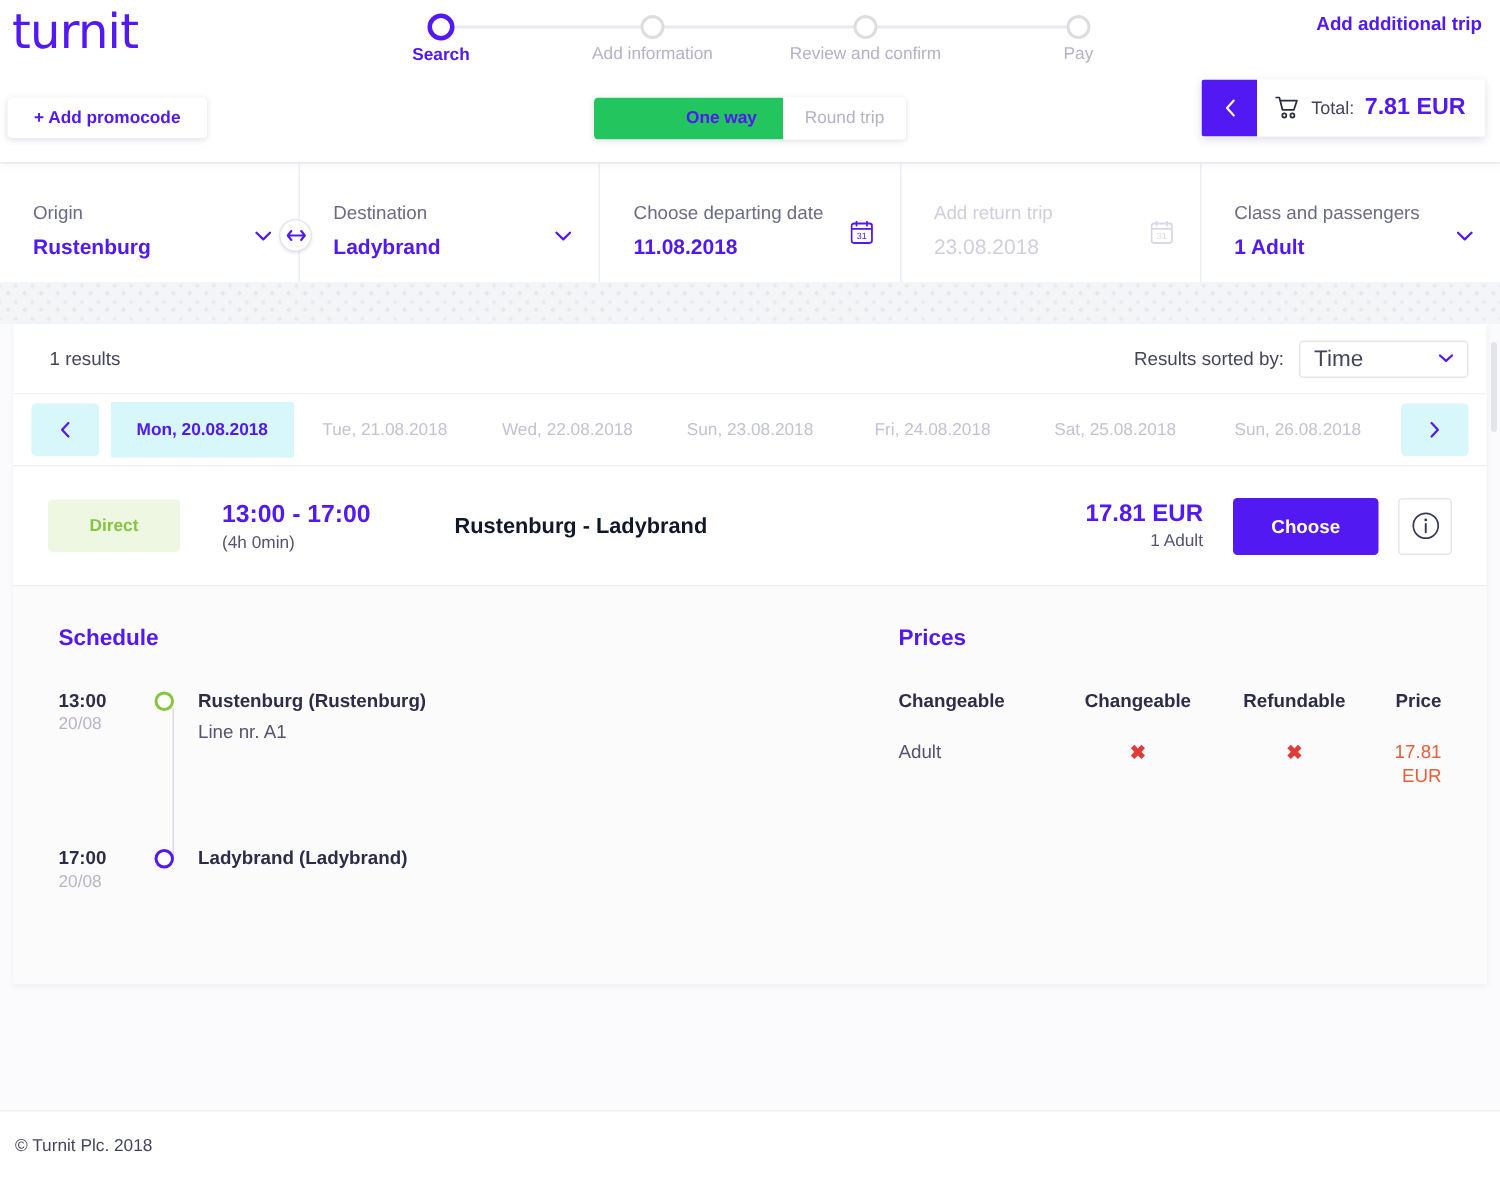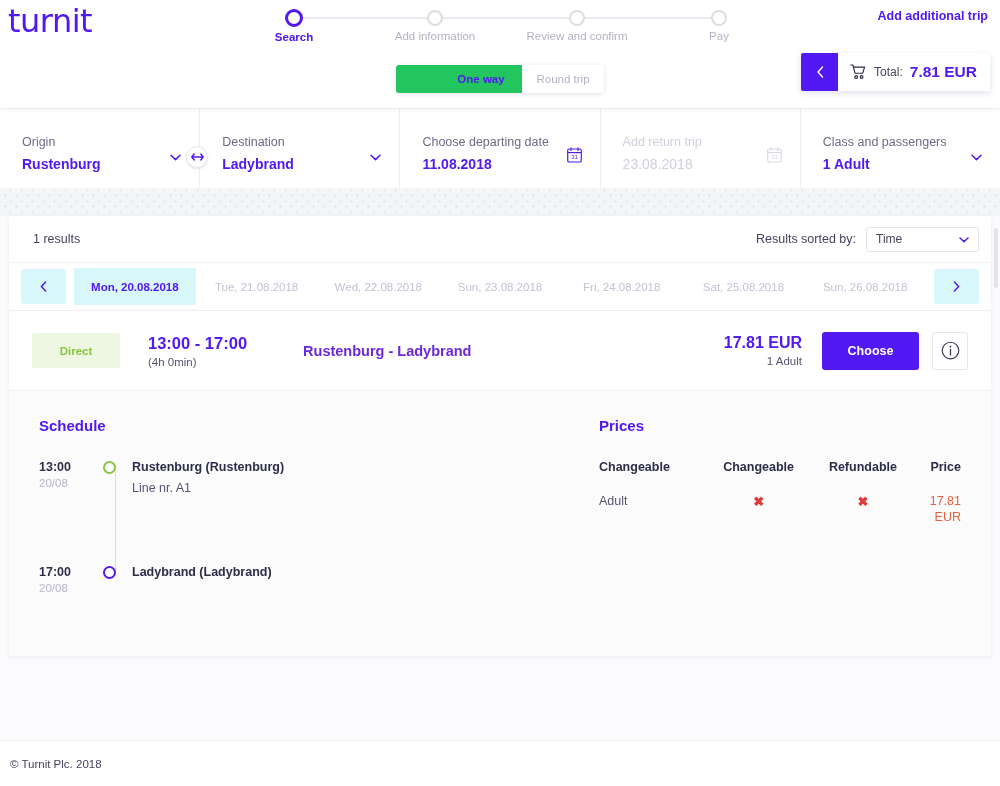--- a/index.html
+++ b/index.html
@@ -152,21 +152,21 @@
   .results-head {
     height: 47px; display: flex; align-items: center;
     padding: 0 12px 0 24px; border-bottom: 1px solid #f0f0f5;
   }
   .results-count { font-size: 12.5px; color: #44445e; }
   .sortwrap { margin-left: auto; display: flex; align-items: center; gap: 10px; }
   .sortlabel { font-size: 12.5px; color: #44445e; }
   .sortsel {
     width: 113px; height: 25px; border: 1px solid #e6e6ef; border-radius: 3px;
     background: #fff; display: flex; align-items: center;
-    padding: 0 9px; font-size: 12px; color: #44445e; cursor: pointer;
+    padding: 0 9px; font-size: 15px; color: #44445e; cursor: pointer;
   }
   .sortsel .chv { margin-left: auto; color: #5219f2; font-size: 11px; }
 
   
   .datestrip {
     height: 48px; display: flex; align-items: stretch;
     padding: 5px 12px; background: #fff;
     border-bottom: 1px solid #eeeef4;
   }
   .dnav {
@@ -191,21 +191,21 @@
   }
   .badge-direct {
     width: 88px; height: 35px; background: #eef7e2; border-radius: 3px;
     display: flex; align-items: center; justify-content: center;
     font-size: 11.5px; font-weight: 700; color: #86c53d;
   }
   .times { margin-left: 28px; }
   .times .tmain { font-size: 16.5px; font-weight: 700; color: #5219f2; }
   .times .tsub { font-size: 11.5px; color: #54546f; margin-top: 3px; }
   .route {
-    margin-left: 56px; font-size: 14.5px; font-weight: 700; color: #6d28d9;
+    margin-left: 56px; font-size: 14.5px; font-weight: 700; color: #0f172a;
   }
   .price-block { margin-left: auto; text-align: right; }
   .price-block .pmain { font-size: 16px; font-weight: 700; color: #5219f2; }
   .price-block .psub { font-size: 11.5px; color: #54546f; margin-top: 3px; }
   .choose-btn {
     margin-left: 20px; width: 97px; height: 38px;
     background: #5219f2; color: #fff; border: none; border-radius: 3px;
     font-size: 12.5px; font-weight: 600; cursor: pointer;
     font-family: "Liberation Sans", sans-serif;
   }
@@ -296,20 +296,21 @@
         <div class="slabel">Review and confirm</div>
       </div>
       <div class="step step-4">
         <div class="dot"></div>
         <div class="slabel">Pay</div>
       </div>
     </div>
 
     <div class="add-trip">Add additional trip</div>
 
+    <div class="promocode">+ Add promocode</div>
 
     <div class="triptype">
       <div class="on">One way</div>
       <div class="off">Round trip</div>
     </div>
 
     <div class="cartwrap">
       <div class="cart-toggle">
         <svg width="8" height="12" viewBox="0 0 8 12">
             <path d="M6.5 1 2 6l4.5 5" stroke="#ffffff" stroke-width="1.4" fill="none" stroke-linecap="round" stroke-linejoin="round"></path>

